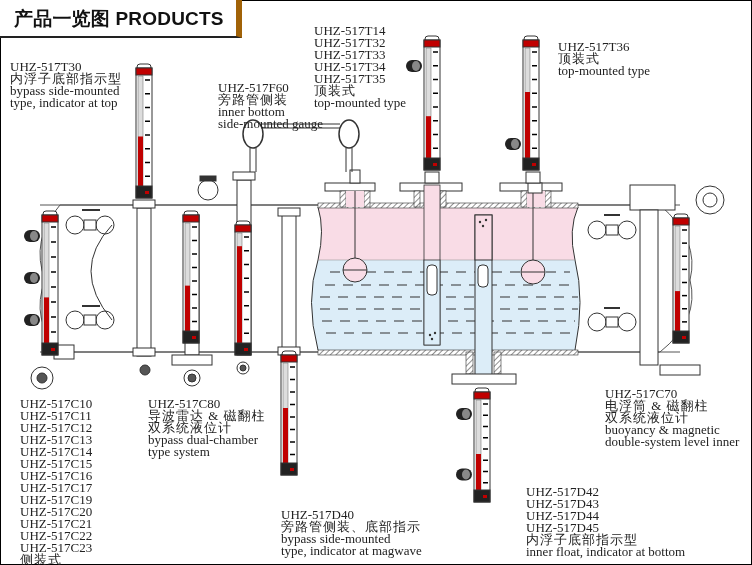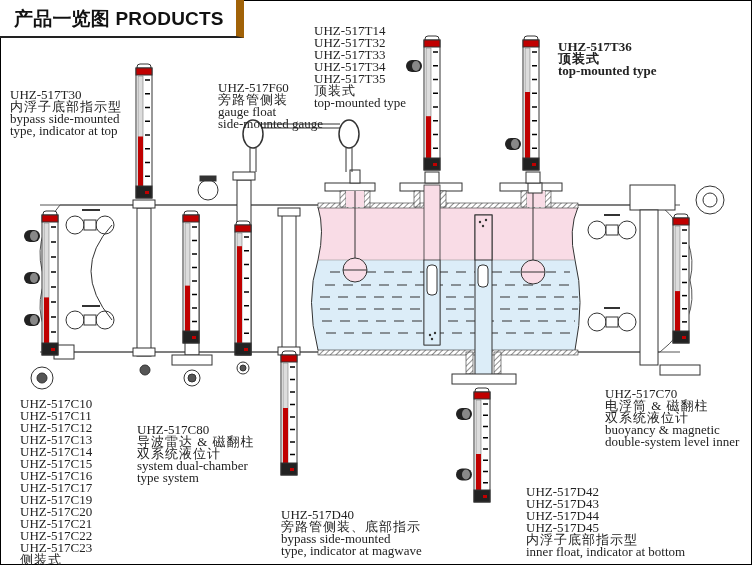--- a/index.html
+++ b/index.html
@@ -1,18 +1,18 @@
 <!DOCTYPE html>
 <html><head>
 <meta charset="utf-8">
 <style>
   html, body { margin:0; padding:0; background:#fff; }
   body { width:752px; height:565px; position:relative; overflow:hidden; font-family:"Liberation Serif", serif; }
   .frame { position:absolute; left:0; top:0; width:750px; height:563px; border:1px solid #000; box-sizing:content-box; }
-  .title-box { position:absolute; left:0; top:0; width:236px; height:36px; border-right:8px solid #a16207; border-bottom:2px solid #222; background:#fff; }
+  .title-box { position:absolute; left:0; top:0; width:236px; height:36px; border-right:6px solid #a16207; border-bottom:2px solid #222; background:#fff; }
   .title { position:absolute; left:14px; top:6px; font-family:"Liberation Sans", sans-serif; font-weight:bold; font-size:19px; color:#111; letter-spacing:0.2px; white-space:nowrap; }
   .lbl { position:absolute; font-size:13px; line-height:12px; color:#222; white-space:nowrap; }
   .lbl div { height:12px; }
   .lbl .cn { letter-spacing:1px; }
   svg.diagram { position:absolute; left:0; top:0; }
 </style>
 </head>
 <body>
 
 <div class="frame"></div>
@@ -324,45 +324,45 @@
         <rect x="673" y="331" width="16" height="12" fill="#222" stroke="#333"></rect>
         <rect x="682" y="336" width="4" height="3" fill="#c00000"></rect>
       </g>
     </g>
 </svg>
 
 <div class="title-box">
   <div class="title">产品一览图 PRODUCTS</div>
 </div>
 
-<div class="lbl" style="left:10px; top:61px;margin-top:28px;">
+<div class="lbl" style="left:10px; top:61px;">
   <div>UHZ-517T30</div>
   <div class="cn">内浮子底部指示型</div>
   <div>bypass side-mounted</div>
   <div>type, indicator at top</div>
 </div>
 
 <div class="lbl" style="left:218px; top:82px;">
   <div>UHZ-517F60</div>
   <div class="cn">旁路管侧装</div>
-  <div>gauge float</div>
+  <div>inner bottom</div>
   <div>side-mounted gauge</div>
 </div>
 
 <div class="lbl" style="left:314px; top:25px;">
   <div>UHZ-517T14</div>
   <div>UHZ-517T32</div>
   <div>UHZ-517T33</div>
   <div>UHZ-517T34</div>
   <div>UHZ-517T35</div>
   <div class="cn">顶装式</div>
   <div>top-mounted type</div>
 </div>
 
-<div class="lbl" style="left:558px; top:41px;font-weight:bold;">
+<div class="lbl" style="left:558px; top:41px;">
   <div>UHZ-517T36</div>
   <div class="cn">顶装式</div>
   <div>top-mounted type</div>
 </div>
 
 <div class="lbl" style="left:20px; top:398px;">
   <div>UHZ-517C10</div>
   <div>UHZ-517C11</div>
   <div>UHZ-517C12</div>
   <div>UHZ-517C13</div>
@@ -371,25 +371,25 @@
   <div>UHZ-517C16</div>
   <div>UHZ-517C17</div>
   <div>UHZ-517C19</div>
   <div>UHZ-517C20</div>
   <div>UHZ-517C21</div>
   <div>UHZ-517C22</div>
   <div>UHZ-517C23</div>
   <div class="cn">侧装式</div>
 </div>
 
-<div class="lbl" style="left:137px; top:398px;margin-top:26px;">
+<div class="lbl" style="left:148px; top:398px;">
   <div>UHZ-517C80</div>
   <div class="cn">导波雷达 &amp; 磁翻柱</div>
   <div class="cn">双系统液位计</div>
-  <div>system dual-chamber</div>
+  <div>bypass dual-chamber</div>
   <div>type system</div>
 </div>
 
 <div class="lbl" style="left:281px; top:509px;">
   <div>UHZ-517D40</div>
   <div class="cn">旁路管侧装、底部指示</div>
   <div>bypass side-mounted</div>
   <div>type, indicator at magwave</div>
 </div>
 

